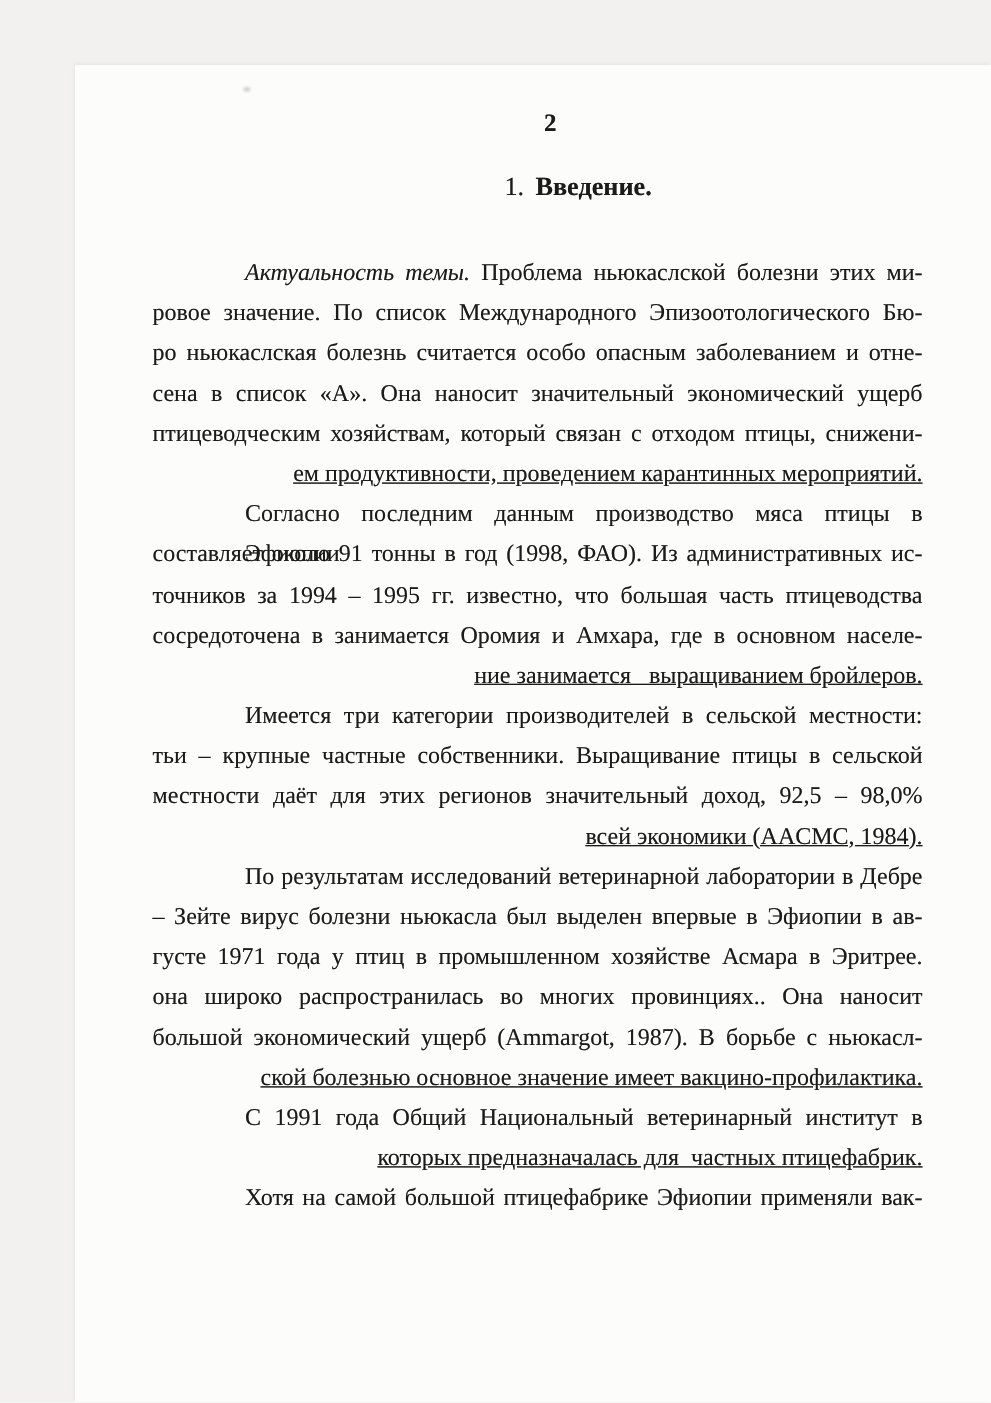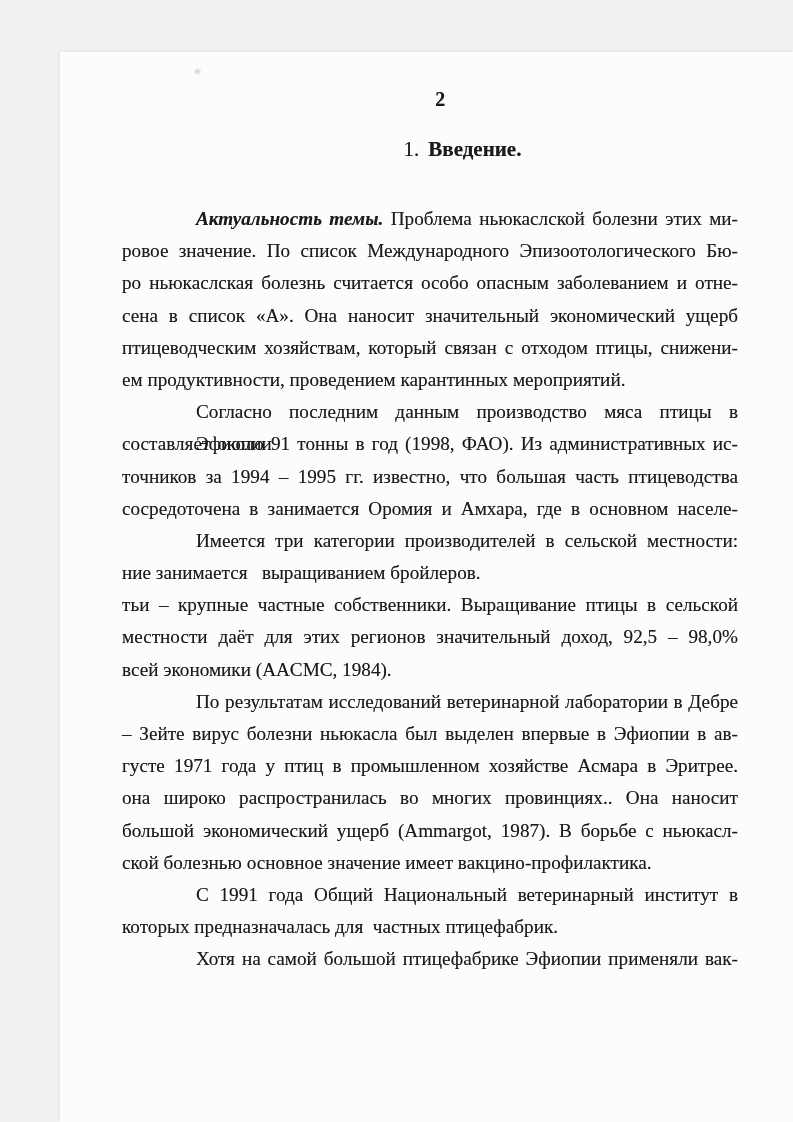--- a/index.html
+++ b/index.html
@@ -61,25 +61,26 @@
   .line {
     height: 32.2px;
     line-height: 32.2px;
     overflow: visible;
   }
   .line.just {
     text-align: justify;
     text-align-last: justify;
   }
   .line.left {
-    text-align: left;
+    text-align: right;
     white-space: pre-wrap;
+    text-decoration: underline;
   }
   .line.indent { padding-left: 74px; }
-  .bi { font-weight: bold; font-style: italic; }
+  .bi { font-weight: normal; font-style: italic; }
 </style>
 </head>
 <body>
 
 <div class="viewport">
   <div class="sheet ink">
     <div class="artifact-dot"></div>
 
     <div class="pagenum">2</div>
 
@@ -91,22 +92,22 @@
         <div class="line just indent"><span class="bi">Актуальность темы.</span><span> Проблема ньюкаслской болезни этих ми-</span></div>
         <div class="line just"><span>ровое значение. По список Международного Эпизоотологического Бю-</span></div>
         <div class="line just"><span>ро ньюкаслская болезнь считается особо опасным заболеванием и отне-</span></div>
         <div class="line just"><span>сена в список «А». Она наносит значительный экономический ущерб</span></div>
         <div class="line just"><span>птицеводческим хозяйствам, который связан с отходом птицы, снижени-</span></div>
         <div class="line left"><span>ем продуктивности, проведением карантинных мероприятий.</span></div>
         <div class="line just indent"><span>Согласно последним данным производство мяса птицы в Эфиопии</span></div>
         <div class="line just"><span>составляет около 91 тонны в год (1998, ФАО). Из административных ис-</span></div>
         <div class="line just"><span>точников за 1994 – 1995 гг. известно, что большая часть птицеводства</span></div>
         <div class="line just"><span>сосредоточена в занимается Оромия и Амхара, где в основном населе-</span></div>
+        <div class="line left"><span>ние занимается   выращиванием бройлеров.</span></div>
         <div class="line just indent"><span>Имеется три категории производителей в сельской местности:</span></div>
-        <div class="line left"><span>ние занимается   выращиванием бройлеров.</span></div>
         <div class="line just"><span>тьи – крупные частные собственники. Выращивание птицы в сельской</span></div>
         <div class="line just"><span>местности даёт для этих регионов значительный доход, 92,5 – 98,0%</span></div>
         <div class="line left"><span>всей экономики (AACMC, 1984).</span></div>
         <div class="line just indent"><span>По результатам исследований ветеринарной лаборатории в Дебре</span></div>
         <div class="line just"><span>– Зейте вирус болезни ньюкасла был выделен впервые в Эфиопии в ав-</span></div>
         <div class="line just"><span>густе 1971 года у птиц в промышленном хозяйстве Асмара в Эритрее.</span></div>
         <div class="line just"><span>она широко распространилась во многих провинциях.. Она наносит</span></div>
         <div class="line just"><span>большой  экономический ущерб  (Ammargot, 1987). В борьбе с ньюкасл-</span></div>
         <div class="line left"><span>ской болезнью основное значение имеет вакцино-профилактика.</span></div>
         <div class="line just indent"><span>С 1991 года Общий Национальный ветеринарный институт в</span></div>

